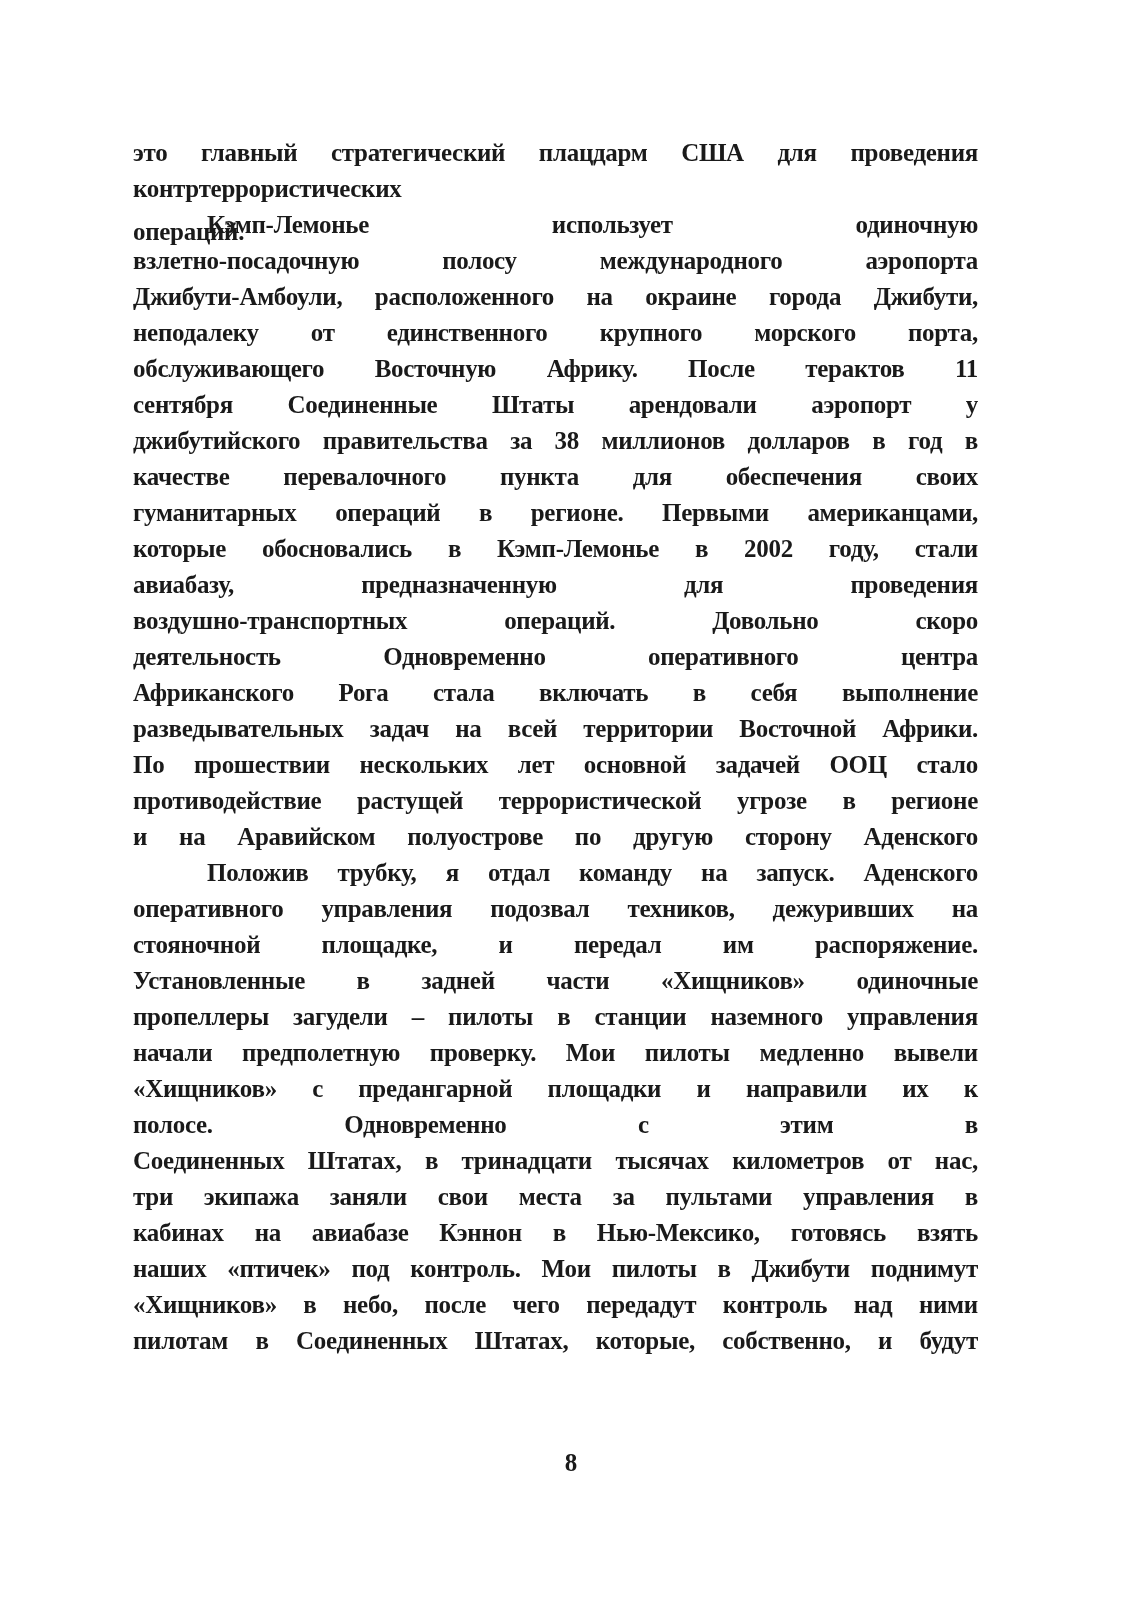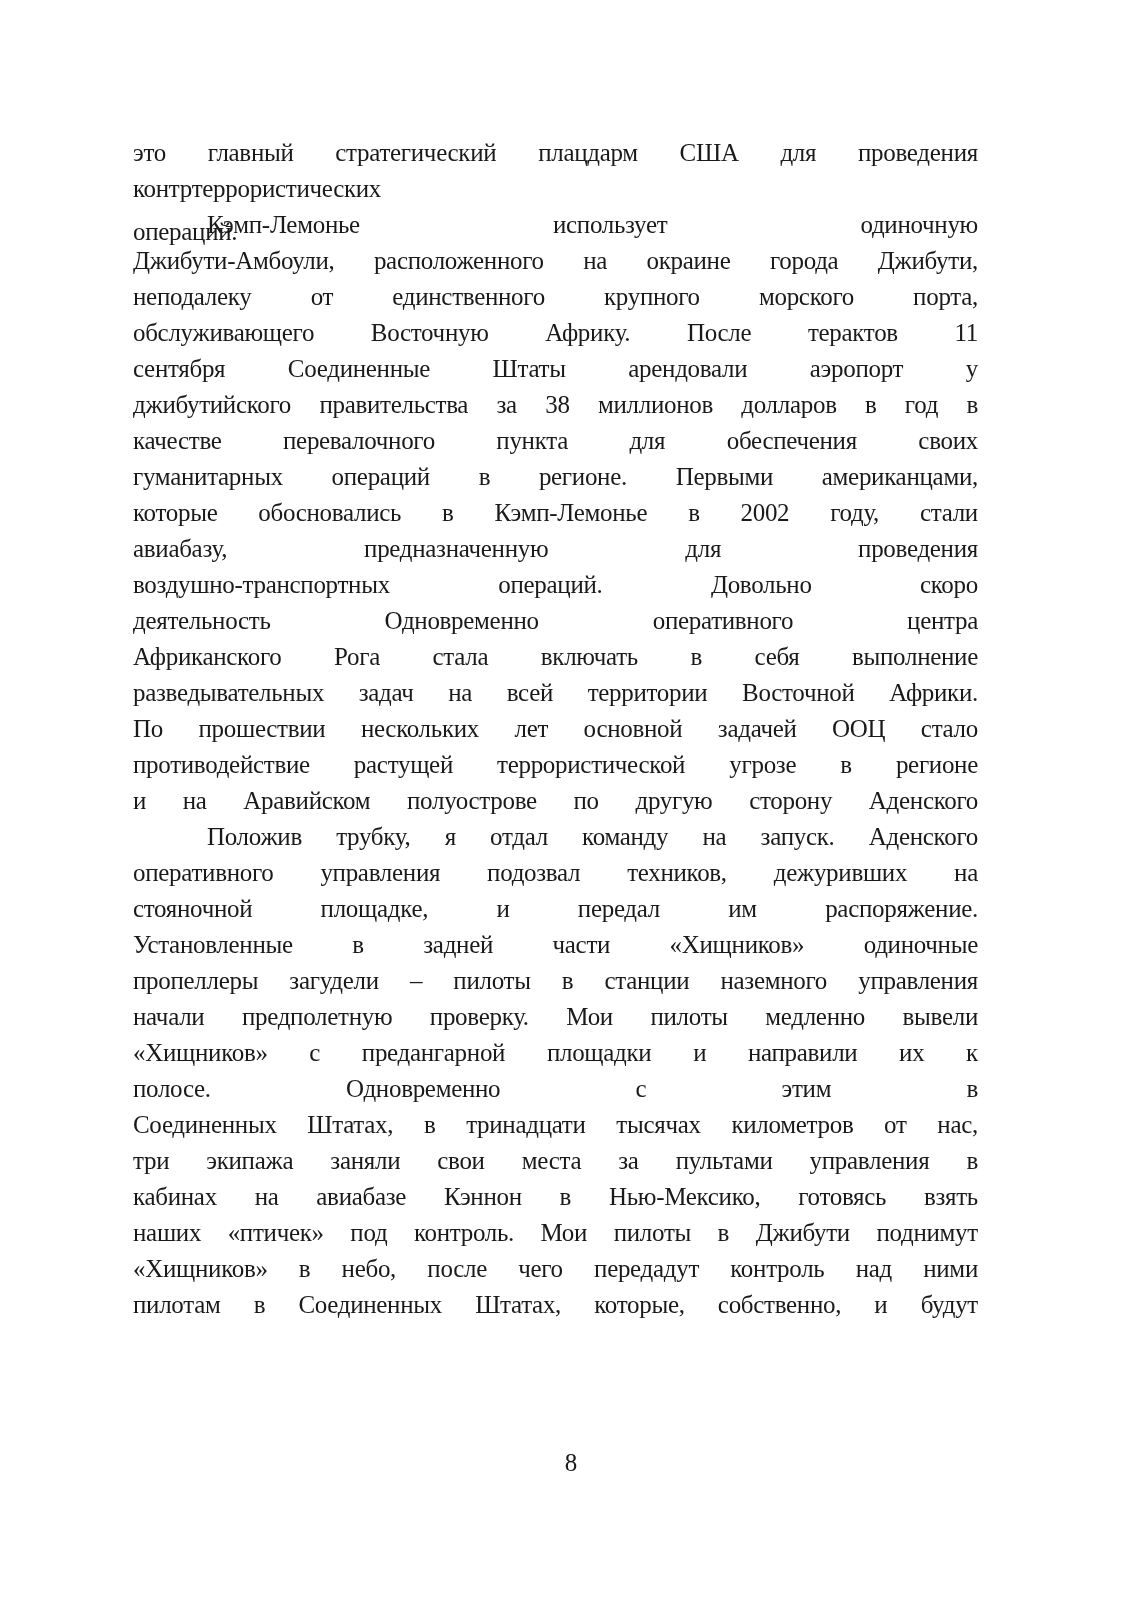--- a/index.html
+++ b/index.html
@@ -14,20 +14,21 @@
       overflow: hidden;
       font-family: "Liberation Serif", "DejaVu Serif", serif;
       color: #1a1a1a;
     }
     .page {
       position: absolute;
       left: 0; top: 0;
       width: 1142px;
       height: 1615px;
       background: #ffffff;
+      font-weight: bold;
     }
     .text-block {
       position: absolute;
       left: 133px;
       top: 135px;
       width: 845px;
     }
     
     .jline {
       display: flex;
@@ -73,20 +74,26 @@
       <div class="jline left">
         <span>контртеррористических</span>
         <span>операций.</span>
       </div>
       <div class="jline indent">
         <span>Кэмп-Лемонье</span>
         <span>использует</span>
         <span>одиночную</span>
       </div>
       <div class="jline">
+        <span>взлетно-посадочную</span>
+        <span>полосу</span>
+        <span>международного</span>
+        <span>аэропорта</span>
+      </div>
+      <div class="jline">
         <span>Джибути-Амбоули,</span>
         <span>расположенного</span>
         <span>на</span>
         <span>окраине</span>
         <span>города</span>
         <span>Джибути,</span>
       </div>
       <div class="jline">
         <span>неподалеку</span>
         <span>от</span>

